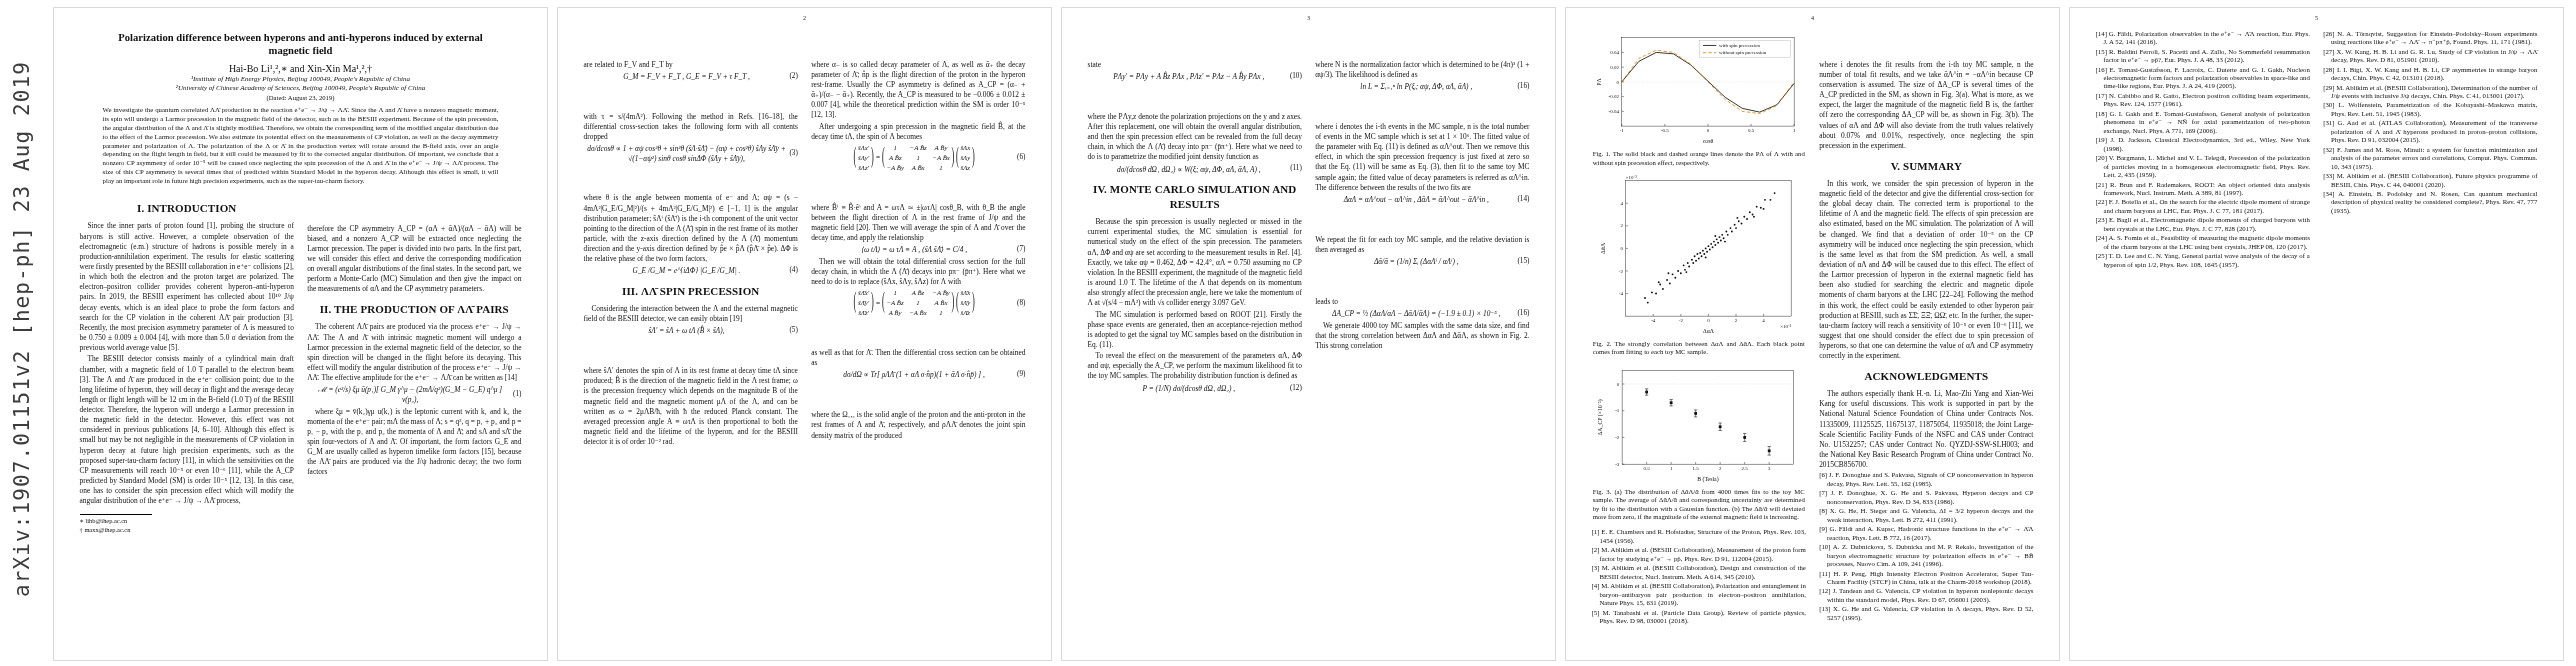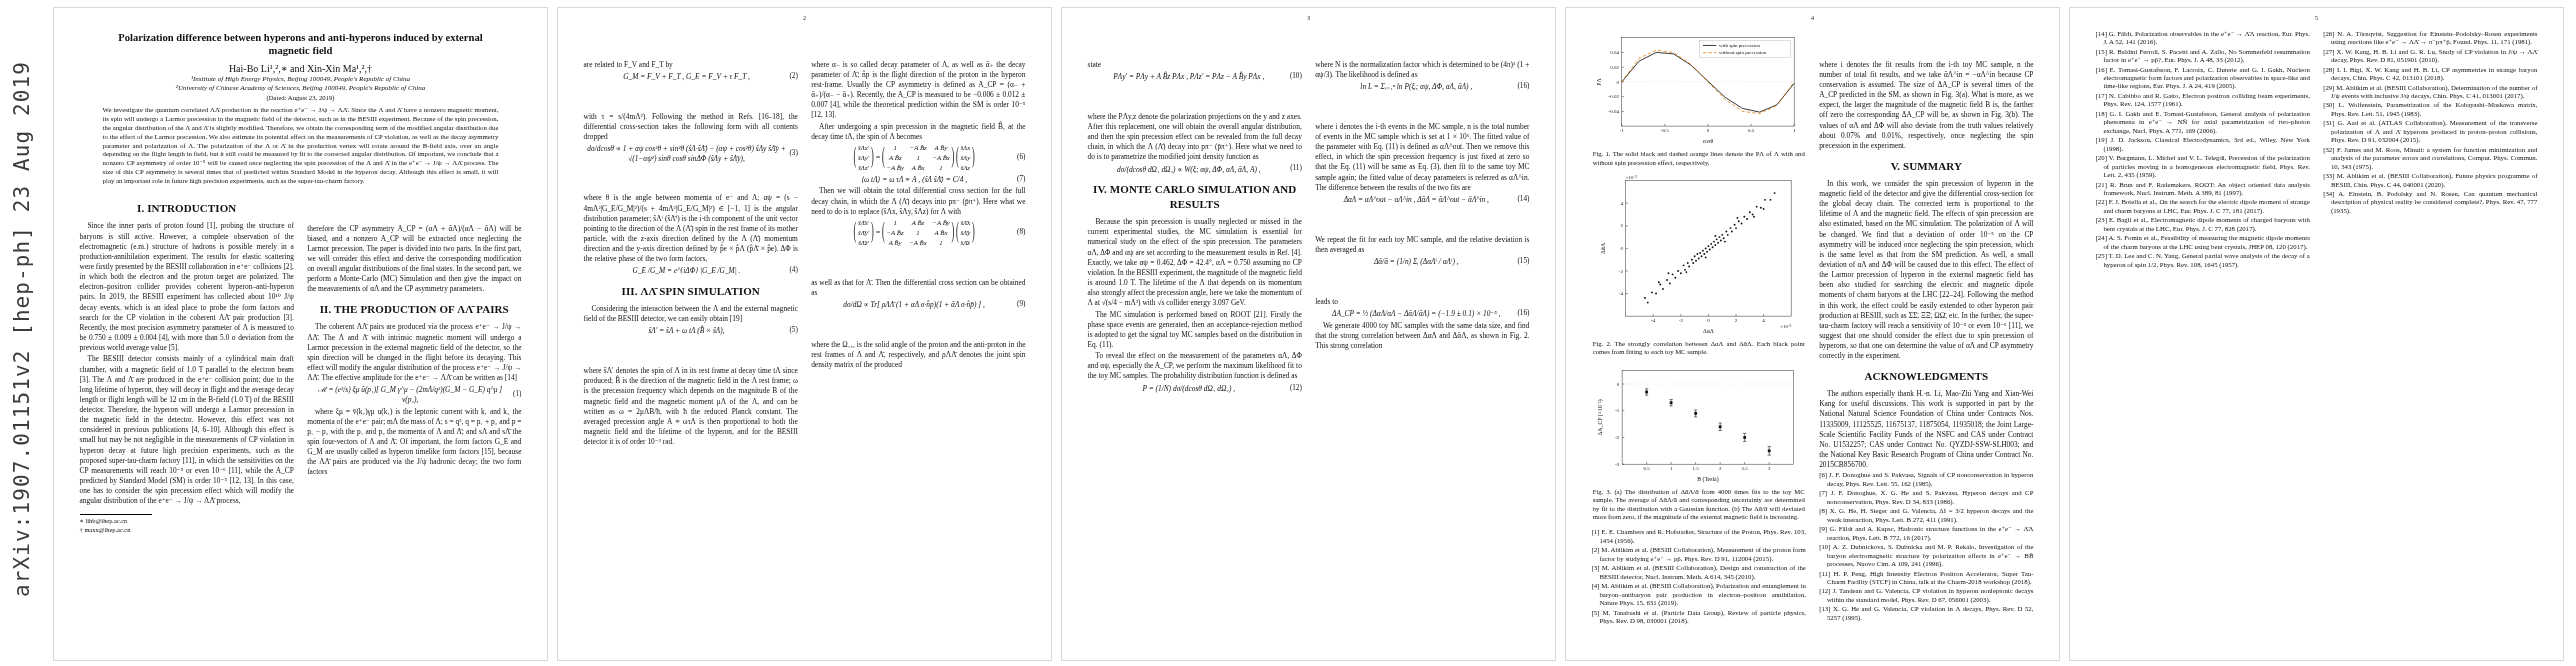--- a/index.html
+++ b/index.html
@@ -95,21 +95,21 @@
           <p class="para ni">with τ = s/(4mΛ²). Following the method in Refs. [16–18], the differential cross-section takes the following form with all contents dropped</p>
           <div class="eq">
             <span class="eq-body">dσ/dcosθ ∝ 1 + αψ cos²θ + sin²θ (ŝΛ·ŝΛ̄) − (αψ + cos²θ) ŝΛy ŝΛ̄y + √(1−αψ²) sinθ cosθ sinΔΦ (ŝΛy + ŝΛ̄y),</span>
             <span class="eq-num">(3)</span>
           </div>
           <p class="para ni">where θ is the angle between momenta of e⁻ and Λ; αψ = (s − 4mΛ²|G_E/G_M|²)/(s + 4mΛ²|G_E/G_M|²) ∈ [−1, 1] is the angular distribution parameter; ŝΛⁱ (ŝΛ̄ⁱ) is the i-th component of the unit vector pointing to the direction of the Λ (Λ̄) spin in the rest frame of its mother particle, with the z-axis direction defined by the Λ (Λ̄) momentum direction and the y-axis direction defined by p̂e × p̂Λ (p̂Λ̄ × p̂e). ΔΦ is the relative phase of the two form factors,</p>
           <div class="eq">
             <span class="eq-body">G_E /G_M = e^{iΔΦ} |G_E /G_M| .</span>
             <span class="eq-num">(4)</span>
           </div>
-          <div class="sec-head">III.   ΛΛ̄ SPIN SIMULATION</div>
+          <div class="sec-head">III.   ΛΛ̄ SPIN PRECESSION</div>
           <p class="para">Considering the interaction between the Λ and the external magnetic field of the BESIII detector, we can easily obtain [19]</p>
           <div class="eq">
             <span class="eq-body">ŝΛ′ = ŝΛ + ω tΛ (B̂ × ŝΛ),</span>
             <span class="eq-num">(5)</span>
           </div>
           <p class="para ni">where ŝΛ′ denotes the spin of Λ in its rest frame at decay time tΛ since produced; B̂ is the direction of the magnetic field in the Λ rest frame; ω is the precession frequency which depends on the magnitude B of the magnetic field and the magnetic moment μΛ of the Λ, and can be written as ω = 2μΛB/ħ, with ħ the reduced Planck constant. The averaged precession angle A ≡ ωτΛ is then proportional to both the magnetic field and the lifetime of the hyperon, and for the BESIII detector it is of order 10⁻² rad.</p>
         </div>
         <div class="col">
           <p class="para ni">where α₋ is so called decay parameter of Λ, as well as ᾱ₊ the decay parameter of Λ̄; n̂p is the flight direction of the proton in the hyperon rest-frame. Usually the CP asymmetry is defined as A_CP = (α₋ + ᾱ₊)/(α₋ − ᾱ₊). Recently, the A_CP is measured to be −0.006 ± 0.012 ± 0.007 [4], while the theoretical prediction within the SM is order 10⁻⁵ [12, 13].</p>
           <p class="para">After undergoing a spin precession in the magnetic field B̂, at the decay time tΛ, the spin of Λ becomes</p>
@@ -139,20 +139,21 @@
                 <span class="bp">(</span>
                 <span class="mgrid" style="grid-template-columns: auto;">
                   <span>ŝΛx</span>
                   <span>ŝΛy</span>
                   <span>ŝΛz</span>
                 </span>
                 <span class="bp">)</span>
               </span></span>
             <span class="eq-num">(6)</span>
           </div>
+          <p class="para ni">where B̂ⁱ ≡ B̂·êⁱ and A = ωτΛ ≃ ±|ωτΛ| cosθ_B, with θ_B the angle between the flight direction of Λ in the rest frame of J/ψ and the magnetic field [20]. Then we will average the spin of Λ and Λ̄ over the decay time, and apply the relationship</p>
           <div class="eq">
             <span class="eq-body">⟨ω tΛ⟩ = ω τΛ ≡ A ,      ⟨ŝΛ ŝΛ̄⟩ = C/4 ,</span>
             <span class="eq-num">(7)</span>
           </div>
           <p class="para">Then we will obtain the total differential cross section for the full decay chain, in which the Λ (Λ̄) decays into pπ⁻ (p̄π⁺). Here what we need to do is to replace (ŝΛx, ŝΛy, ŝΛz) for Λ with</p>
           <div class="eq">
             <span class="eq-body"><span class="mrow">
                 <span class="bp">(</span>
                 <span class="mgrid" style="grid-template-columns: auto;">
                   <span>ŝΛ̄x′</span>

